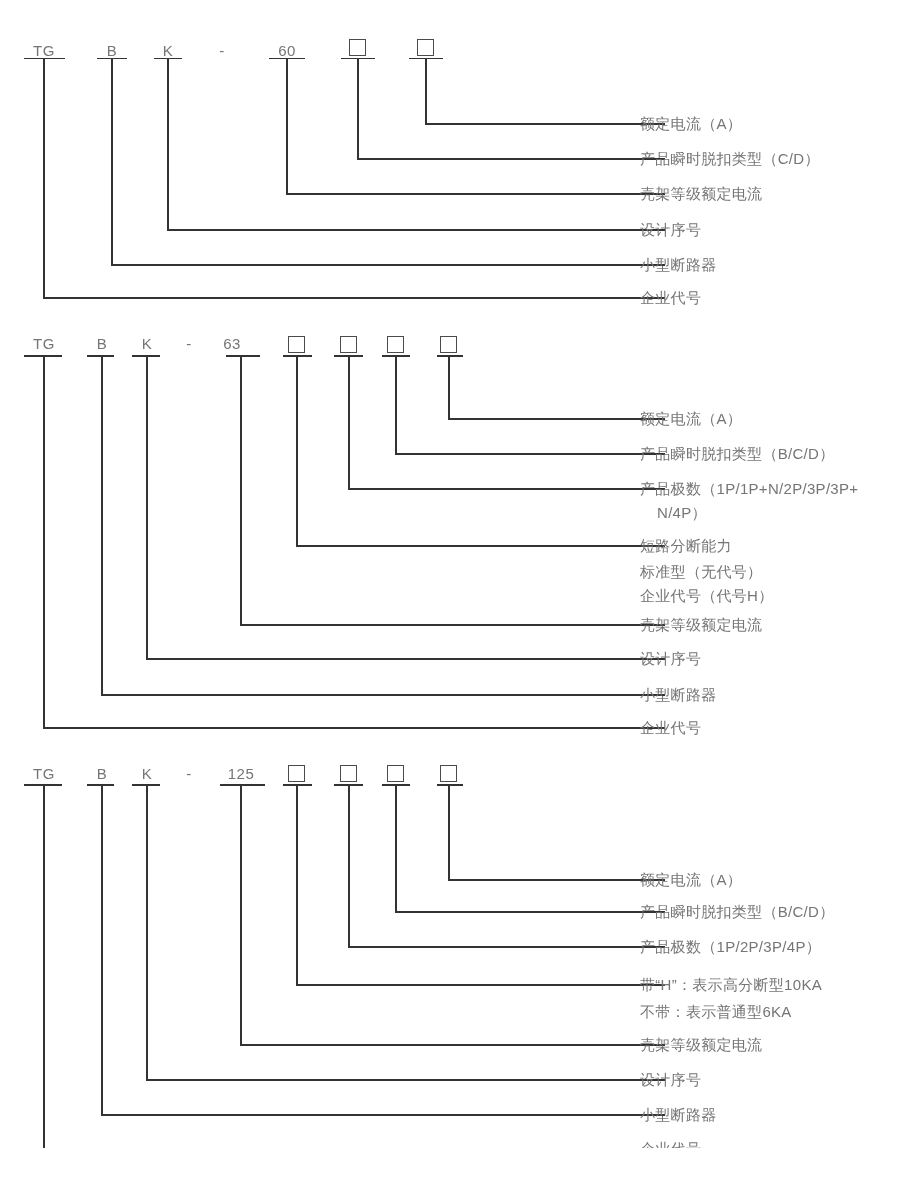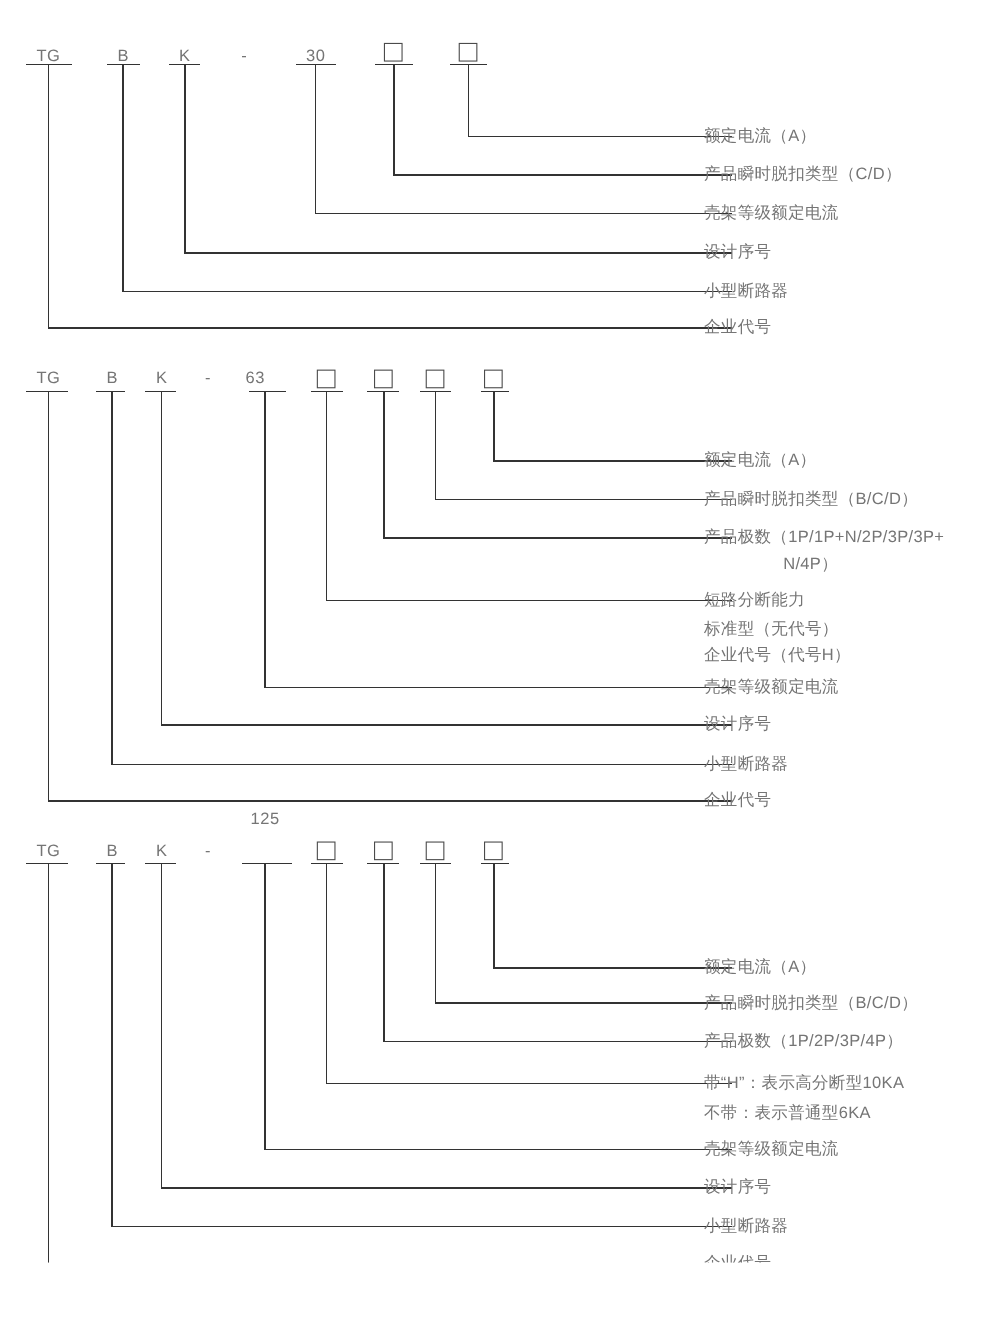--- a/index.html
+++ b/index.html
@@ -84,21 +84,21 @@
       <path d="M102 785V1115H665"></path>
       <path d="M44 785V1149H665"></path>
     </g>
   </svg>
 
   <div>
     <div class="code" style="left:14px;top:41px">TG</div>
     <div class="code" style="left:82px;top:41px">B</div>
     <div class="code" style="left:138px;top:41px">K</div>
     <div class="code" style="left:192px;top:41px">-</div>
-    <div class="code" style="left:257px;top:41px">30</div>
+    <div class="code" style="left:257px;top:41px">60</div>
     <div class="pbox" style="left:349px;top:39px"></div>
     <div class="pbox" style="left:417px;top:39px"></div>
 
     <div class="lbl" style="top:112px">额定电流（A）</div>
     <div class="lbl" style="top:147px">产品瞬时脱扣类型（C/D）</div>
     <div class="lbl" style="top:182px">壳架等级额定电流</div>
     <div class="lbl" style="top:218px">设计序号</div>
     <div class="lbl" style="top:253px">小型断路器</div>
     <div class="lbl" style="top:286px">企业代号</div>
   </div>
@@ -110,36 +110,36 @@
     <div class="code" style="left:159px;top:334px">-</div>
     <div class="code" style="left:202px;top:334px">63</div>
     <div class="pbox" style="left:288px;top:336px"></div>
     <div class="pbox" style="left:340px;top:336px"></div>
     <div class="pbox" style="left:387px;top:336px"></div>
     <div class="pbox" style="left:440px;top:336px"></div>
 
     <div class="lbl" style="top:407px">额定电流（A）</div>
     <div class="lbl" style="top:442px">产品瞬时脱扣类型（B/C/D）</div>
     <div class="lbl" style="top:477px">产品极数（1P/1P+N/2P/3P/3P+</div>
-    <div class="lbl" style="top:501px;left:712px">N/4P）</div>
+    <div class="lbl" style="top:501px;left:657px">N/4P）</div>
     <div class="lbl" style="top:534px">短路分断能力</div>
     <div class="lbl" style="top:560px">标准型（无代号）</div>
     <div class="lbl" style="top:584px">企业代号（代号H）</div>
     <div class="lbl" style="top:613px">壳架等级额定电流</div>
     <div class="lbl" style="top:647px">设计序号</div>
     <div class="lbl" style="top:683px">小型断路器</div>
     <div class="lbl" style="top:716px">企业代号</div>
   </div>
 
   <div>
     <div class="code" style="left:14px;top:764px">TG</div>
     <div class="code" style="left:72px;top:764px">B</div>
     <div class="code" style="left:117px;top:764px">K</div>
     <div class="code" style="left:159px;top:764px">-</div>
-    <div class="code" style="left:211px;top:735px">125</div>
+    <div class="code" style="left:211px;top:764px">125</div>
     <div class="pbox" style="left:288px;top:765px"></div>
     <div class="pbox" style="left:340px;top:765px"></div>
     <div class="pbox" style="left:387px;top:765px"></div>
     <div class="pbox" style="left:440px;top:765px"></div>
 
     <div class="lbl" style="top:868px">额定电流（A）</div>
     <div class="lbl" style="top:900px">产品瞬时脱扣类型（B/C/D）</div>
     <div class="lbl" style="top:935px">产品极数（1P/2P/3P/4P）</div>
     <div class="lbl" style="top:973px">带“H”：表示高分断型10KA</div>
     <div class="lbl" style="top:1000px">不带：表示普通型6KA</div>

